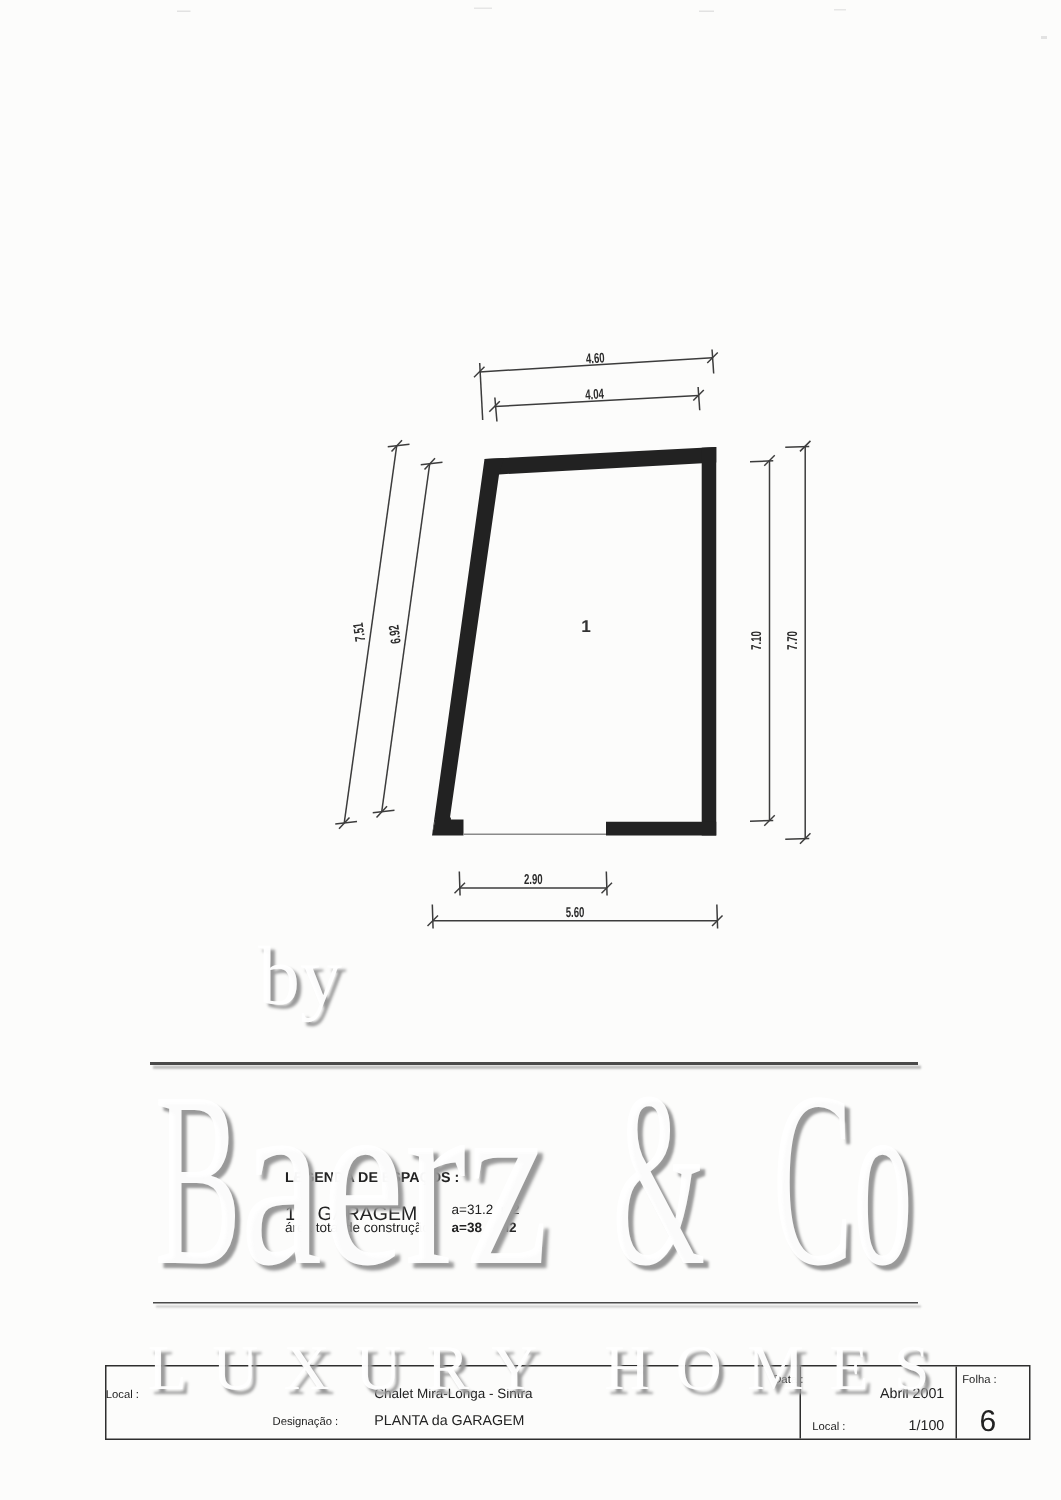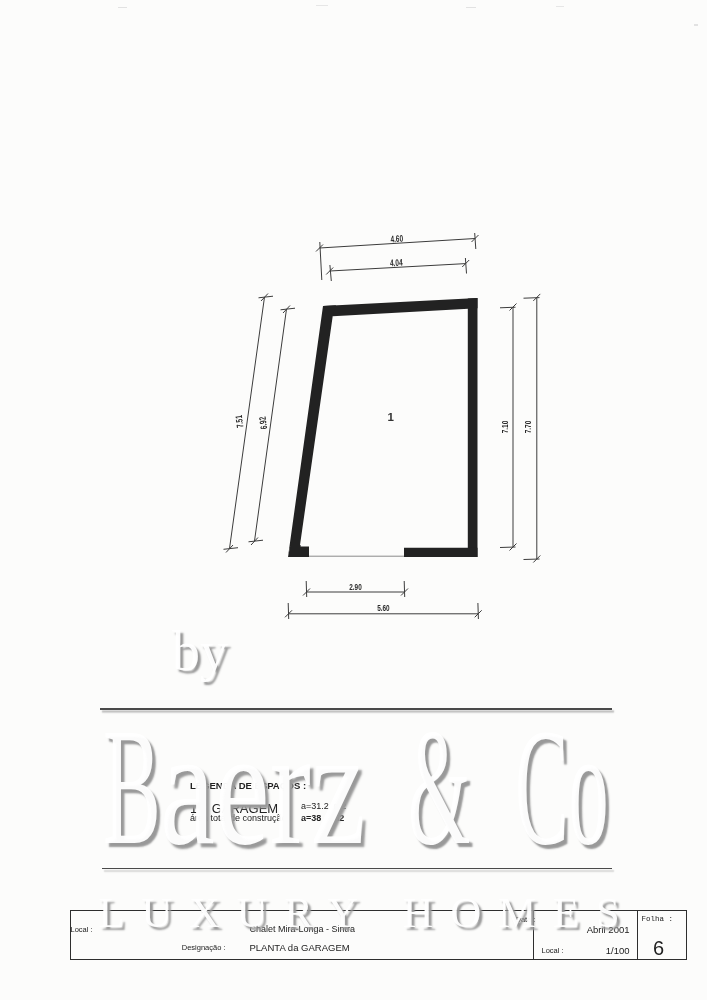--- a/index.html
+++ b/index.html
@@ -137,21 +137,21 @@
   <div class="abs" style="left:179px;top:31px;font-size:9.5px;white-space:nowrap;text-align:right;">PLANTA da GARAGEM</div>
 
   <div class="abs" style="left:445px;top:4px;font-size:7.5px;">Data :</div>
 
   <div class="abs" style="left:471px;top:13px;width:88px;font-size:9.5px;text-align:right;">Abril 2001</div>
 
   <div class="abs" style="left:471px;top:35px;font-size:7.5px;">Local :</div>
 
   <div class="abs" style="left:471px;top:33.5px;width:88px;font-size:9.5px;text-align:right;">1/100</div>
 
-  <div class="abs" style="left:571px;top:4px;font-size:7.5px;font-family:Liberation Mono, monospace;">Folha :</div>
+  <div class="abs" style="left:571px;top:4px;font-size:7.5px;">Folha :</div>
 
   <div class="abs" style="left:563px;top:26px;width:50px;font-size:20px;text-align:center;">6</div>
 </div>
 
 <div class="wm abs" style="left:172px;top:619px;font-size:56px;text-shadow:3px 3px 2px #999;">by</div>
 
 <div class="abs" style="left:100px;top:708px;width:512px;height:1.5px;background:#4a4a4a;box-shadow:2px 2.5px 1.5px #b5b5b5;z-index:6;"></div>
 
 <div class="wm abs" style="left:103px;top:703px;font-size:167px;transform:scaleX(0.52);transform-origin:0 0;white-space:nowrap;text-shadow:6.7px 3.5px 2.5px #999999;line-height:1;">B</div>
 

